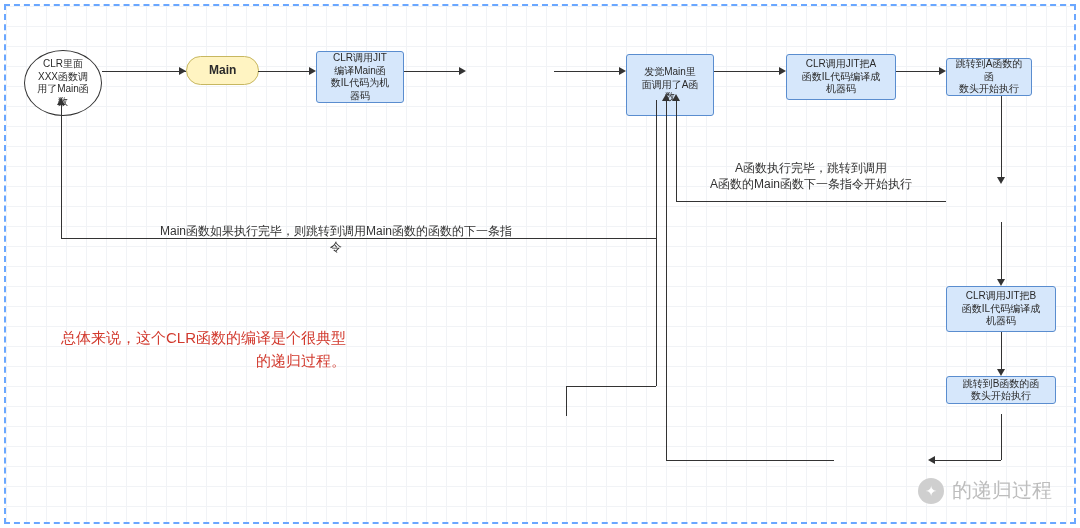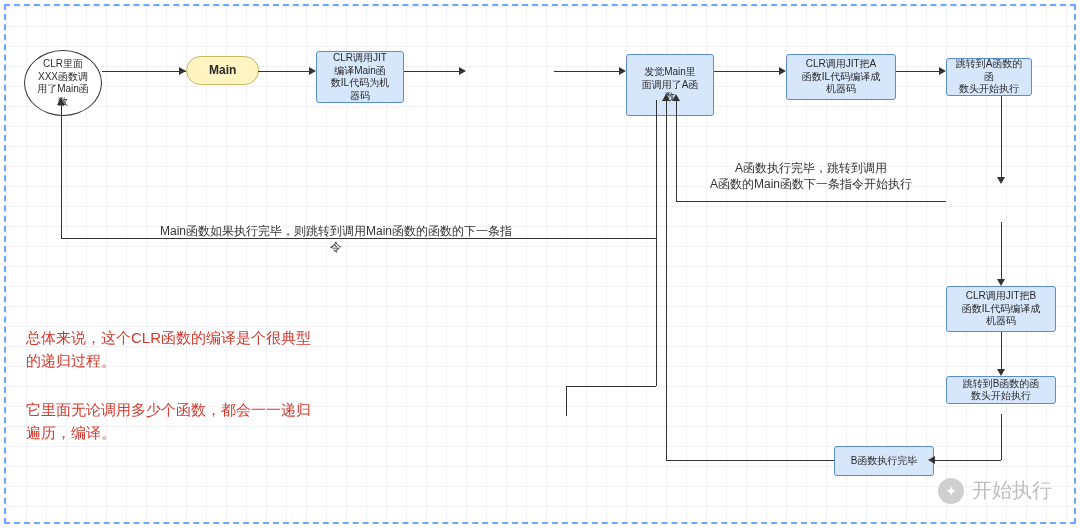--- a/index.html
+++ b/index.html
@@ -1,20 +1,20 @@
 <!DOCTYPE html>
 <html><head>
 <meta charset="utf-8">
 <style>
   html,body{margin:0;padding:0;width:1080px;height:528px;font-family:"Microsoft YaHei",Arial,sans-serif;background:#fff;overflow:hidden}
   .canvas{position:relative;width:1068px;height:516px;margin:4px;border:2px dashed #6aa7ff;background-image:linear-gradient(#f1f3f6 1px,transparent 1px),linear-gradient(90deg,#f1f3f6 1px,transparent 1px);background-size:20px 20px}
   .node{position:absolute;background:#d6e7fb;border:1px solid #5a8dcf;border-radius:3px;font-size:10px;color:#2a2a2a;display:flex;align-items:center;justify-content:center;text-align:center;padding:4px 6px;box-sizing:border-box;line-height:1.25}
   .ellipse{border-radius:50%;background:#fff;border:1px solid #333}
   .yellow{background:#fff4c2;border:1px solid #c7b760;border-radius:20px;font-weight:bold;padding:6px 22px;font-size:12px}
-  .redtxt{position:absolute;color:#d23a2e;font-size:15px;line-height:1.55;text-align:left;white-space:pre-line}
+  .redtxt{position:absolute;color:#d23a2e;font-size:15px;line-height:1.55;text-align:right;white-space:pre-line}
   .lbl{position:absolute;font-size:12px;color:#333;line-height:1.3;text-align:center;white-space:pre-line}
   .arrow{position:absolute;pointer-events:none}
   .h{height:0;border-top:1px solid #333}
   .v{width:0;border-left:1px solid #333}
   .ar{position:absolute;width:0;height:0}
   .ar.r{border-top:4px solid transparent;border-bottom:4px solid transparent;border-left:7px solid #333}
   .ar.l{border-top:4px solid transparent;border-bottom:4px solid transparent;border-right:7px solid #333}
   .ar.d{border-left:4px solid transparent;border-right:4px solid transparent;border-top:7px solid #333}
   .ar.u{border-left:4px solid transparent;border-right:4px solid transparent;border-bottom:7px solid #333}
   .watermark{position:absolute;right:22px;bottom:18px;display:flex;align-items:center;gap:8px;color:#bdbdbd;font-size:20px;font-weight:500}
@@ -41,23 +41,20 @@
       <span>CLR调用JIT把A<br>函数IL代码编译成<br>机器码</span>
     </div>
   <div class="node" style="left:940px;top:52px;width:86px;height:38px">
       <span>跳转到A函数的函<br>数头开始执行</span>
     </div>
   <div class="node" style="left:940px;top:280px;width:110px;height:46px">
       <span>CLR调用JIT把B<br>函数IL代码编译成<br>机器码</span>
     </div>
   <div class="node" style="left:940px;top:370px;width:110px;height:28px">
       <span>跳转到B函数的函<br>数头开始执行</span>
-    </div>
-  <div class="node" style="left:828px;top:440px;width:100px;height:30px">
-      <span>B函数执行完毕</span>
     </div>
 
   <div class="arrow h" style="left:96px;top:65px;width:84px"></div>
     <div class="ar r" style="left:173px;top:61px"></div>
   <div class="arrow h" style="left:252px;top:65px;width:52px"></div>
     <div class="ar r" style="left:303px;top:61px"></div>
   <div class="arrow h" style="left:398px;top:65px;width:55px"></div>
     <div class="ar r" style="left:453px;top:61px"></div>
   <div class="arrow h" style="left:548px;top:65px;width:65px"></div>
     <div class="ar r" style="left:613px;top:61px"></div>
@@ -89,19 +86,18 @@
   <div class="arrow h" style="left:55px;top:232px;width:595px"></div>
   <div class="arrow v" style="left:55px;top:98px;height:134px"></div>
     <div class="ar u" style="left:51px;top:92px"></div>
   <div class="lbl" style="left:150px;top:218px;width:360px;text-align:center"><span>Main函数如果执行完毕，则跳转到调用Main函数的函数的下一条指令</span></div>
 
   <div class="arrow v" style="left:560px;top:380px;height:30px"></div>
   <div class="arrow h" style="left:560px;top:380px;width:90px"></div>
   <div class="arrow v" style="left:650px;top:232px;height:148px"></div>
 
   <div class="redtxt" style="left:20px;top:320px;width:320px">总体来说，这个CLR函数的编译是个很典型<br>的递归过程。</div>
-  <div class="redtxt" style="left:20px;top:392px;width:320px">它里面无论调用多少个函数，都会一一递归<br>遍历，编译。</div>
 
   <div class="watermark">
     <span class="wmcirc">✦</span>
-    <span>开始执行</span>
+    <span>的递归过程</span>
   </div>
 </div>
 
 </body></html>

